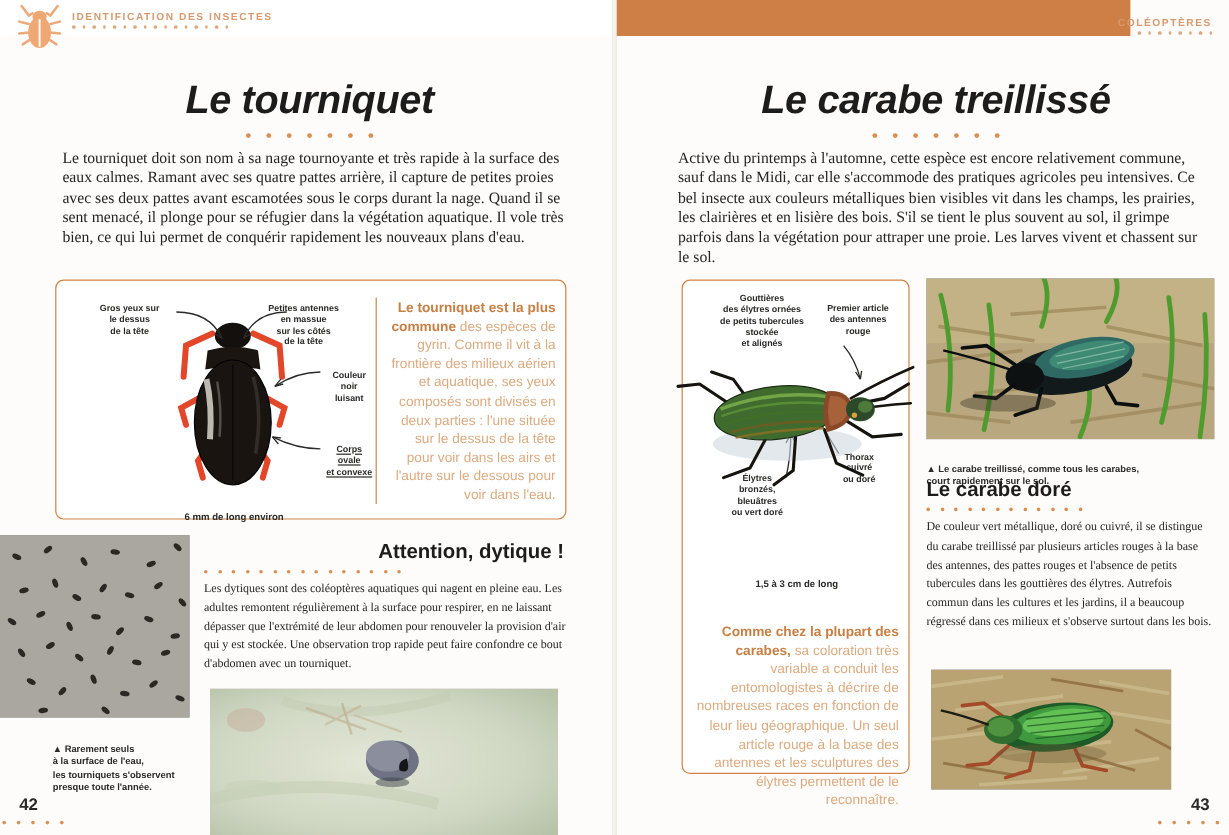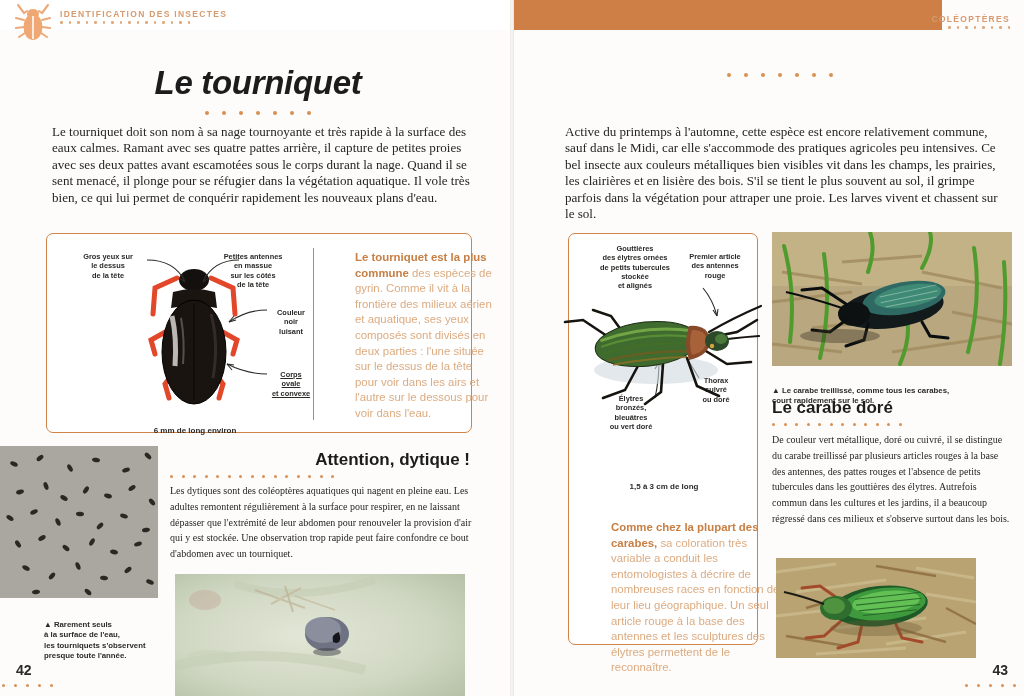--- a/index.html
+++ b/index.html
@@ -63,21 +63,21 @@
 
   
   .obox {
     position: absolute;
     border: 1.6px solid #cf8347;
     border-radius: 7px;
     background: #ffffff;
   }
   .orange-col {
     font-family: "Liberation Sans", sans-serif;
-    color: #dcab80; font-size: 11.4px; line-height: 15.6px; text-align: left; margin-left: 32px;
+    color: #dcab80; font-size: 11.4px; line-height: 15.6px; text-align: right;
   }
   .orange-col b { color: #c77f43; font-weight: 700; }
 
   
   .lbl {
     position: absolute;
     font-family: "Liberation Sans", sans-serif;
     font-size: 7.4px; line-height: 9.3px; color: #2a2a28; font-weight: 600;
     text-align: center; white-space: pre-line;
   }
@@ -359,20 +359,21 @@
   <div class="folio" style="left:16px;top:662px;">42</div>
   <div class="folio-dots" style="left:2px;top:684px;">
     <i></i>
       <i></i>
       <i></i>
       <i></i>
       <i></i>
   </div>
 
   <div style="position:absolute;left:560px;top:64px;width:440px;">
+    <div class="title">Le carabe treillissé</div>
     <div class="title-dots">
         <i></i>
         <i></i>
         <i></i>
         <i></i>
         <i></i>
         <i></i>
         <i></i>
       </div>
   </div>

